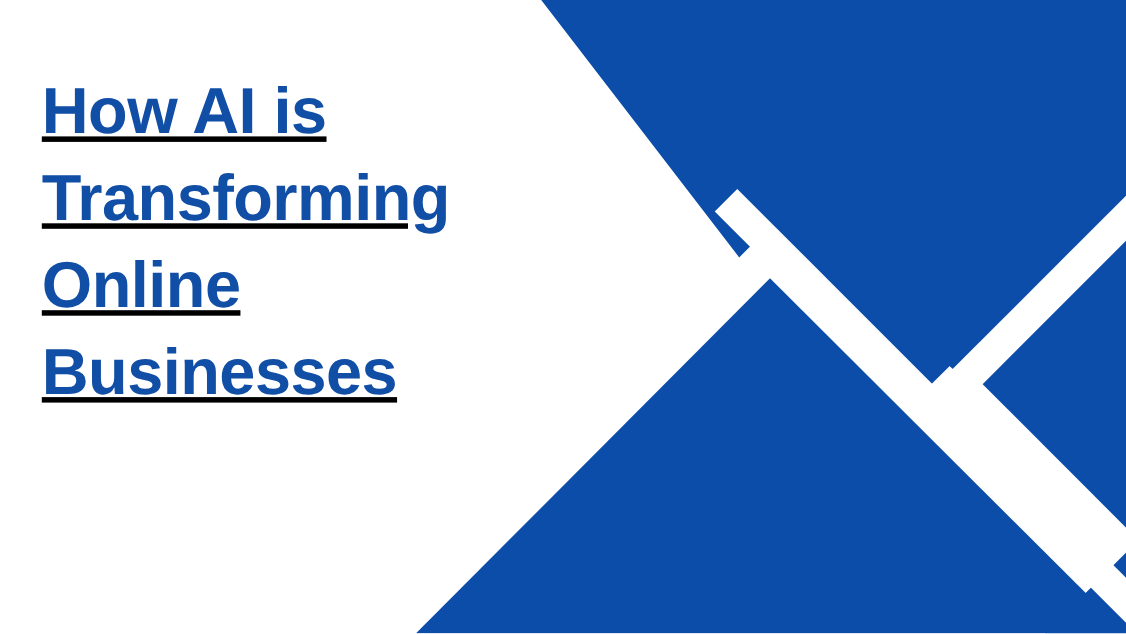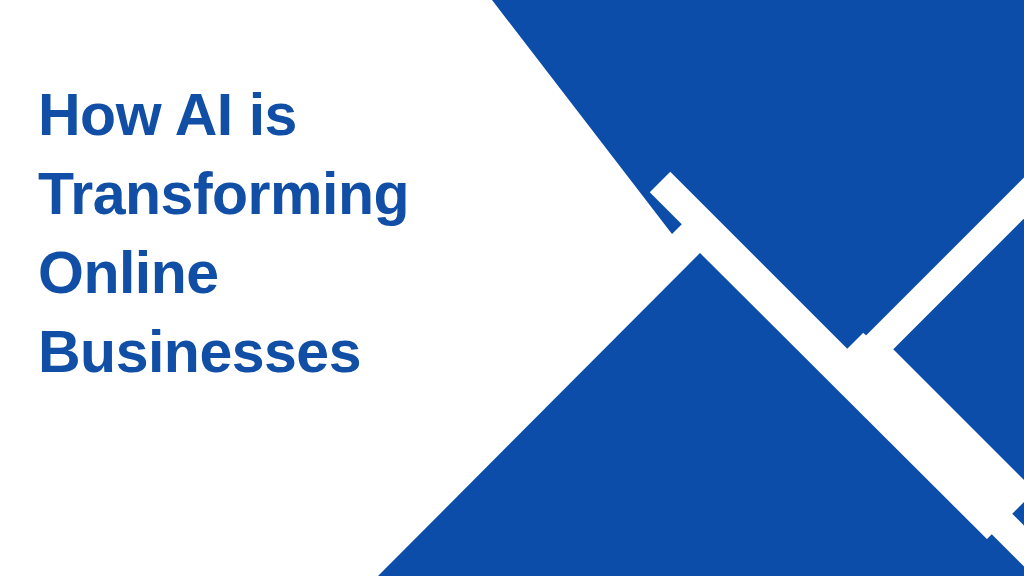--- a/index.html
+++ b/index.html
@@ -20,23 +20,24 @@
     position: absolute;
     left: 0;
     top: 0;
     width: 1024px;
     height: 576px;
     display: block;
   }
   #title-block {
     position: absolute;
     left: 38px;
-    top: 76px;
+    top: 62px;
     width: 520px;
     z-index: 2;
+    text-decoration: underline;
   }
   #title-text {
     margin: 0;
     font-family: "Liberation Sans", sans-serif;
     font-weight: bold;
     font-size: 59px;
     line-height: 79px;
     letter-spacing: -0.5px;
     color: #114ea5;
     white-space: pre-line;

